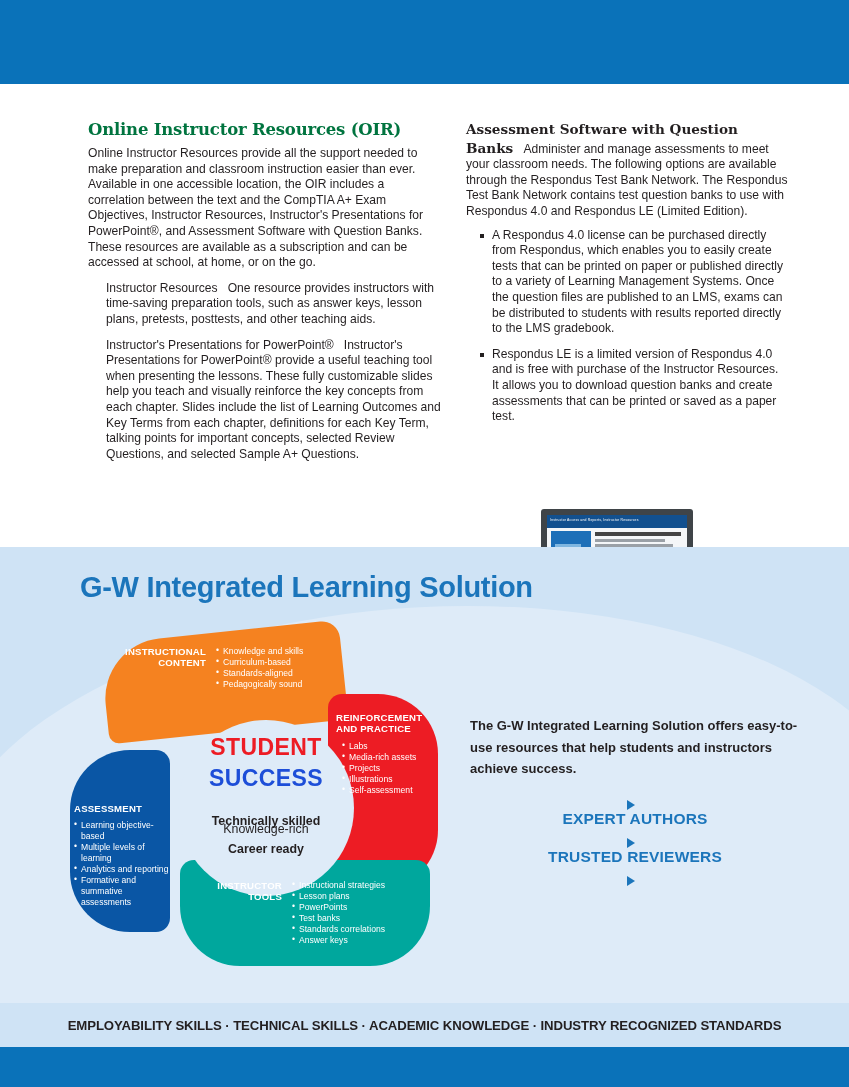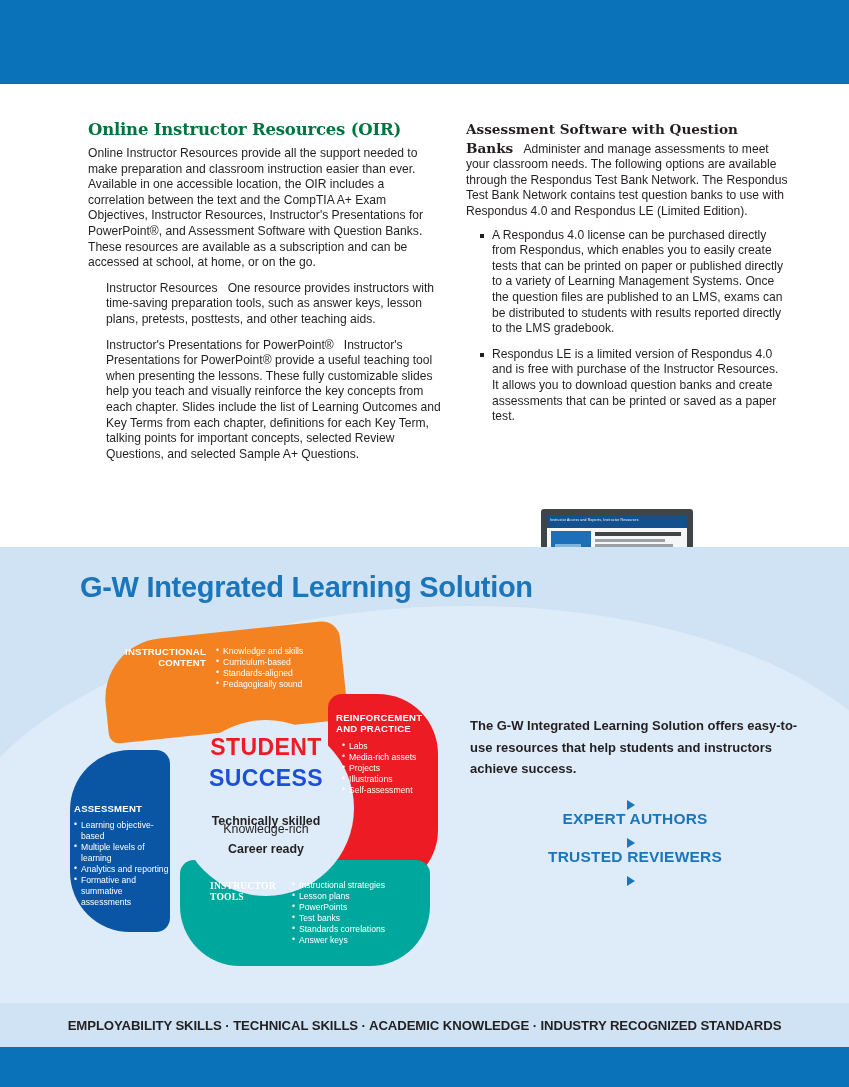--- a/index.html
+++ b/index.html
@@ -176,21 +176,21 @@
   .lbl-ic{left:46px;top:14px;width:230px;}
   .lbl-ic .hd{display:block;text-align:right;width:90px;color:#fff;}
   .lbl-ic .hd2{display:block;text-align:right;width:90px;color:#fff;font-weight:bold;font-size:9.6px;letter-spacing:0.2px;}
   .lbl-ic .lst{position:absolute;left:100px;top:0;width:130px;color:#fff;}
 
   .lbl-rp{left:266px;top:80px;width:110px;color:#fff;}
   .lbl-rp .hd{display:block;}
   .lbl-rp ul{margin-top:7px;padding-left:6px;}
 
   .lbl-it{left:140px;top:248px;width:215px;color:#fff;}
-  .lbl-it .hd{display:block;text-align:left;width:72px;font-family:Liberation Serif, serif;}
+  .lbl-it .hd{display:block;text-align:right;width:72px;}
   .lbl-it .lst{position:absolute;left:82px;top:0;width:135px;}
 
   .lbl-as{left:4px;top:136px;width:96px;color:#fff;margin-top:35px;}
   .lbl-as .hd{display:block;}
   .lbl-as ul{margin-top:6px;}
 </style>
 </head>
 <body>
 
 <div class="page">

